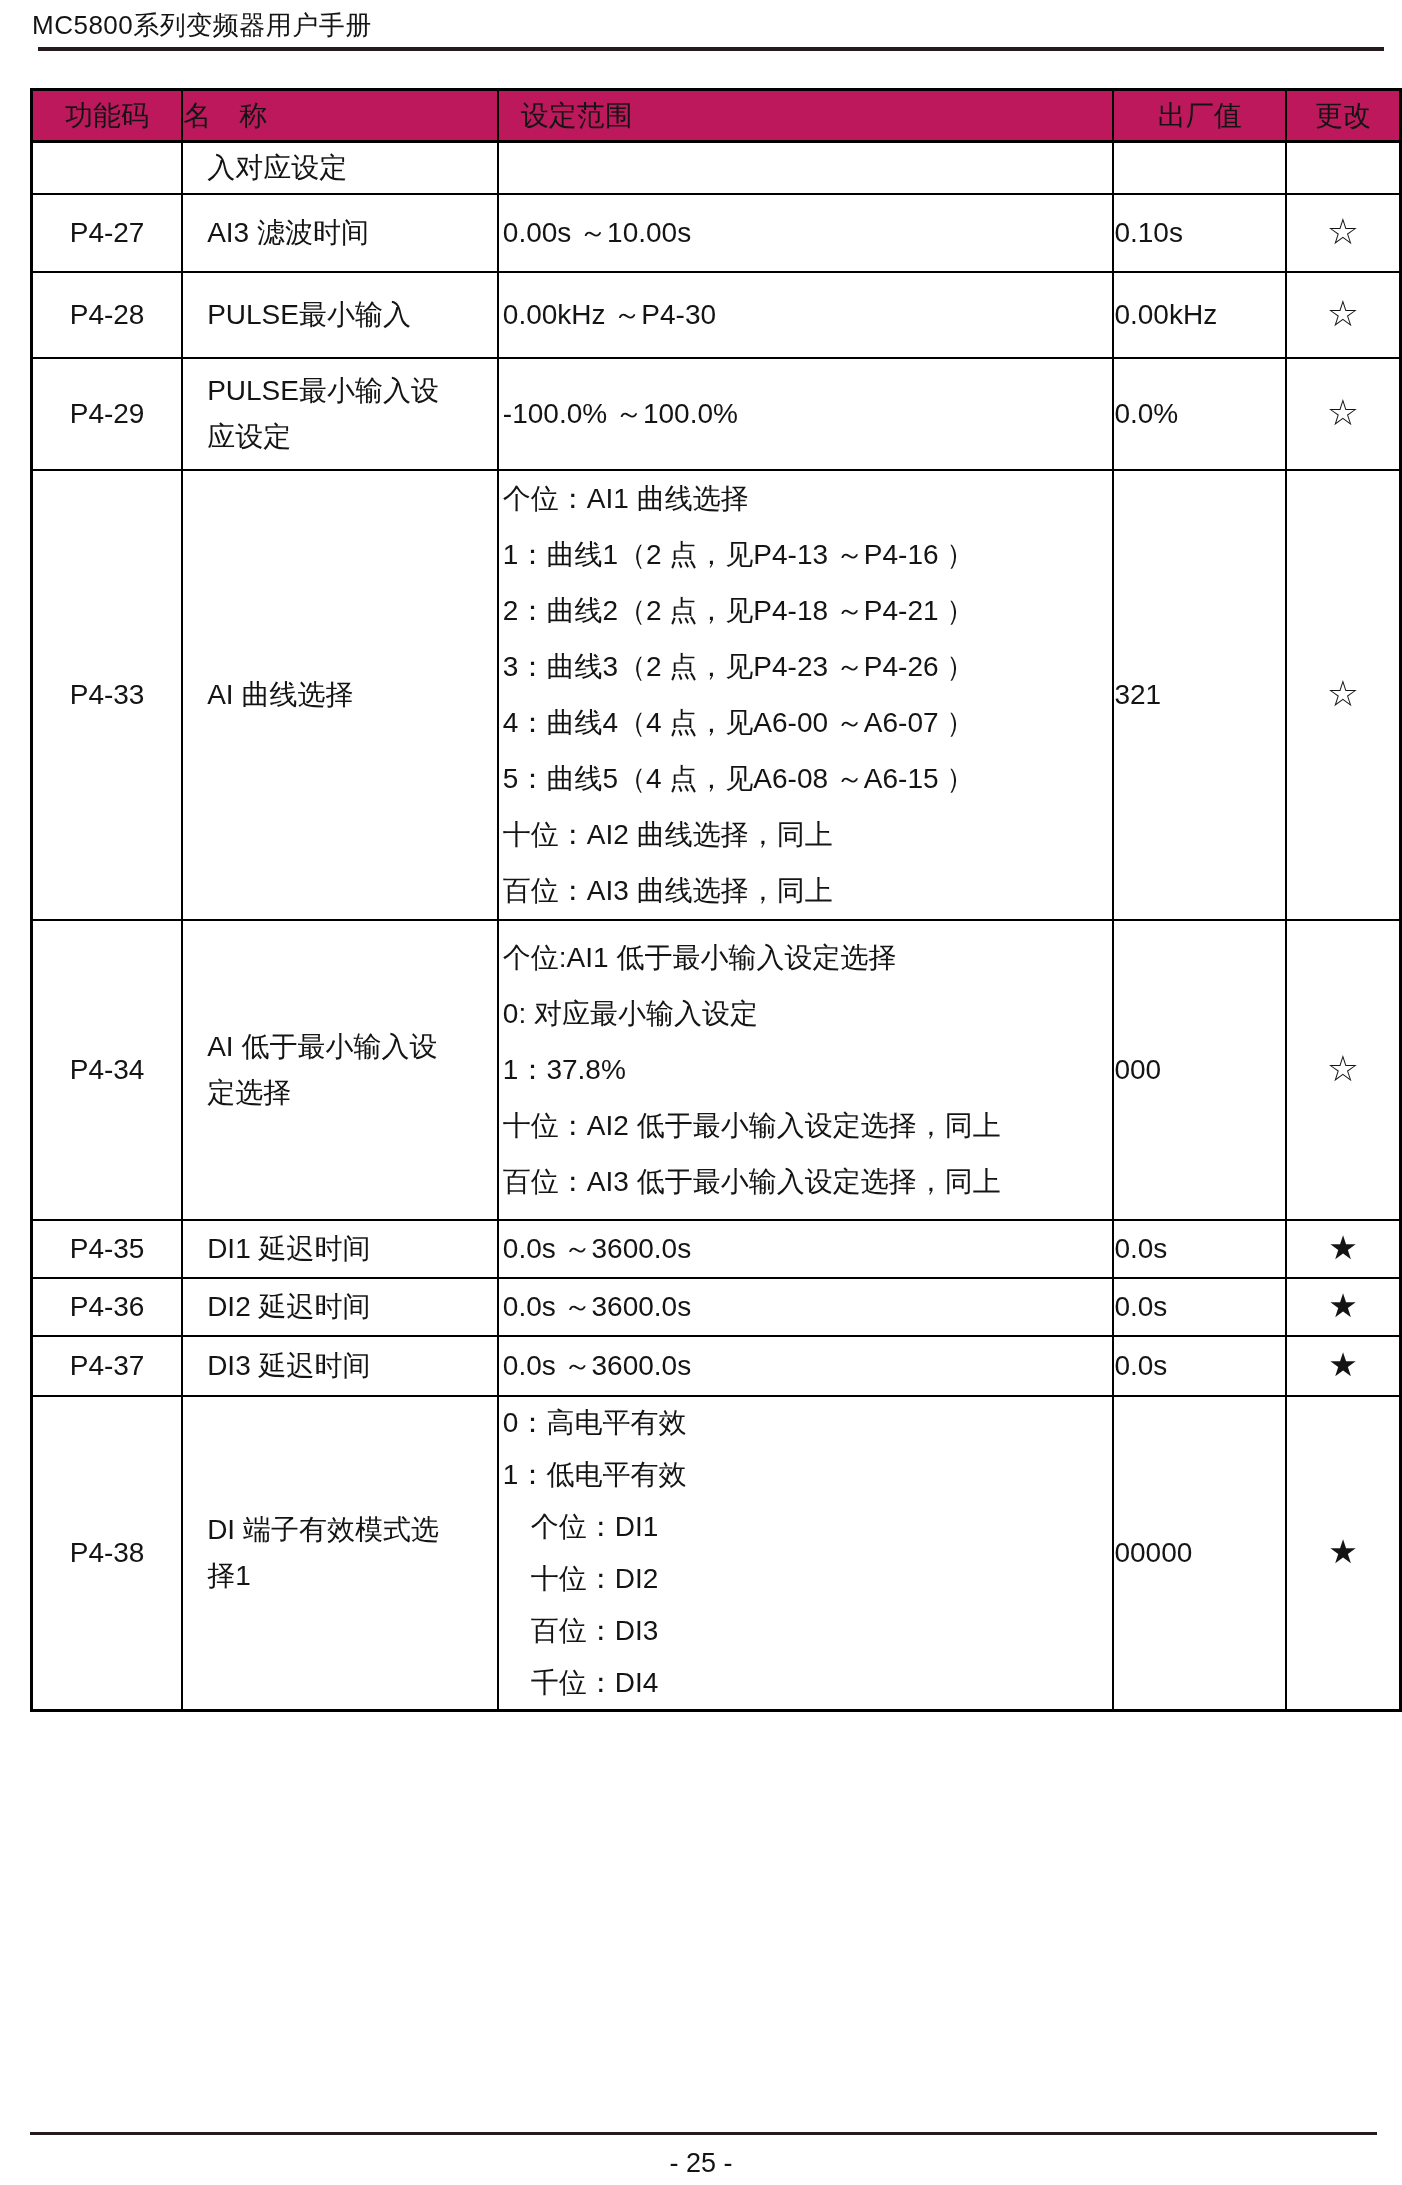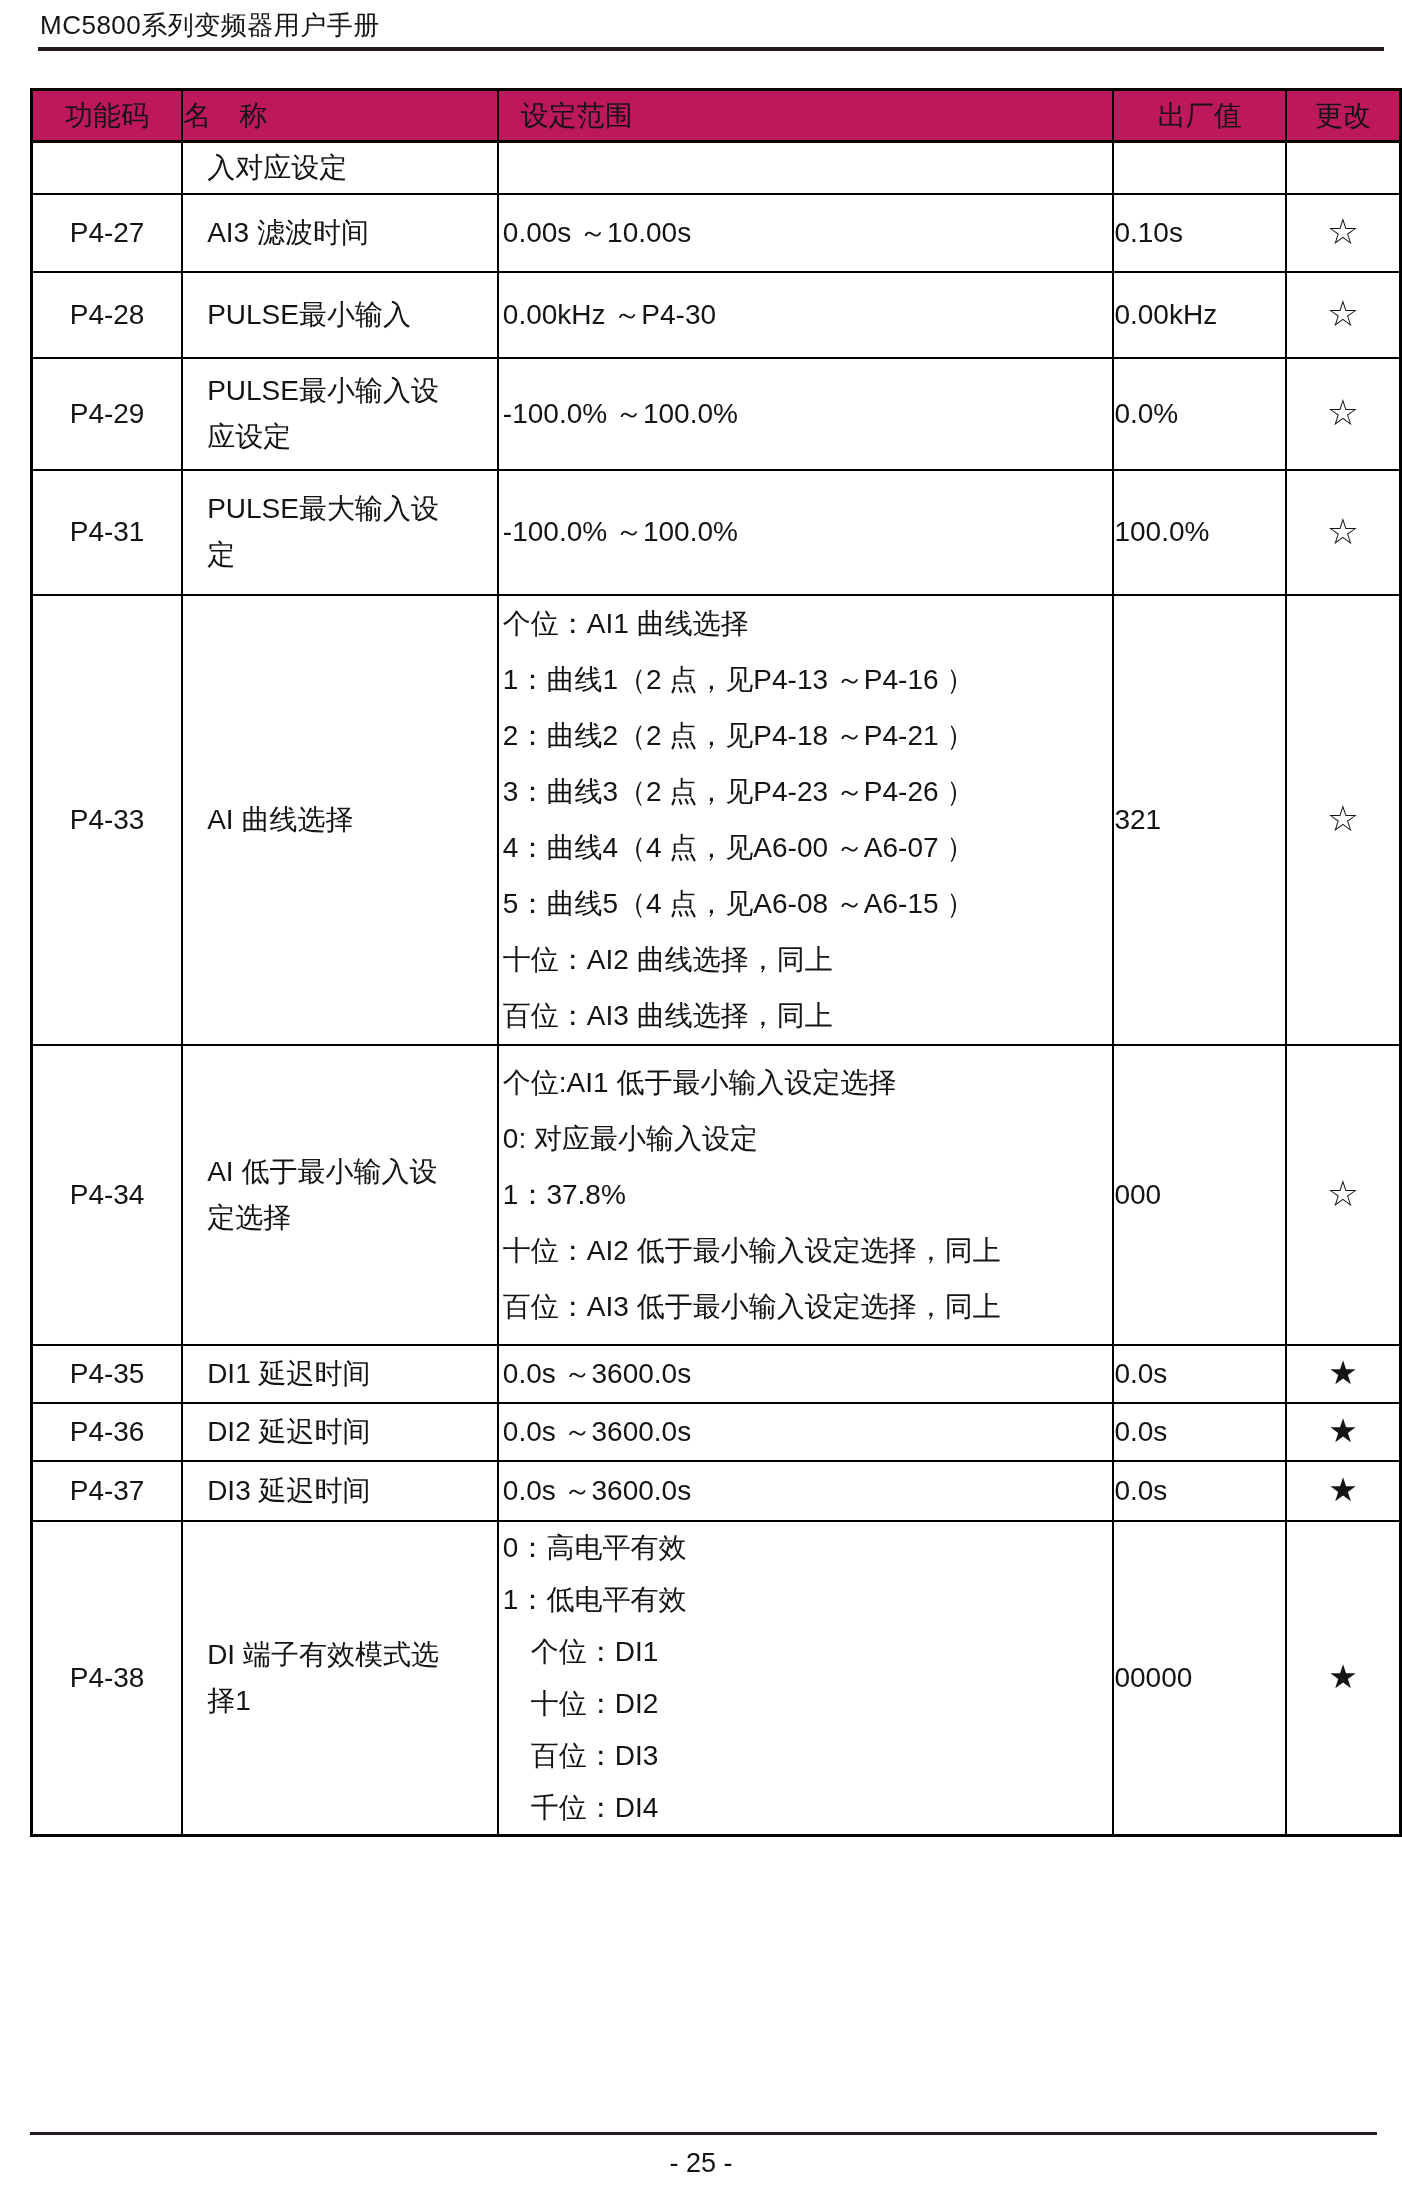--- a/index.html
+++ b/index.html
@@ -10,21 +10,21 @@
   .page {
     position: relative;
     width: 1402px;
     height: 2185px;
     background: #ffffff;
     font-family: "Liberation Sans", "DejaVu Sans", sans-serif;
     color: #111111;
   }
   .doc-title {
     position: absolute;
-    left: 40px;
+    left: 32px;
     top: 8px;
     font-size: 26px;
     letter-spacing: 0.5px;
     color: #141414;
     white-space: nowrap;
   }
   .title-rule {
     position: absolute;
     left: 38px;
     top: 47px;
@@ -140,32 +140,20 @@
           <td class="col-name">
             <div class="name-line">PULSE最小输入设</div>
             <div class="name-line">应设定</div>
           </td>
           <td class="col-range">
             <div class="range-line" style="line-height: 40px;">-100.0% ～100.0%</div>
           </td>
           <td class="col-value">0.0%</td>
           <td class="col-change"><span class="star-hollow">☆</span></td>
         </tr>
-        <tr style="height: 125px;">
-          <td class="col-code">P4-31</td>
-          <td class="col-name">
-            <div class="name-line">PULSE最大输入设</div>
-            <div class="name-line">定</div>
-          </td>
-          <td class="col-range">
-            <div class="range-line" style="line-height: 40px;">-100.0% ～100.0%</div>
-          </td>
-          <td class="col-value">100.0%</td>
-          <td class="col-change"><span class="star-hollow">☆</span></td>
-        </tr>
         <tr style="height: 448px;">
           <td class="col-code">P4-33</td>
           <td class="col-name">
             <div class="name-line">AI 曲线选择</div>
           </td>
           <td class="col-range">
             <div class="range-line" style="line-height: 56px;">个位：AI1 曲线选择</div>
             <div class="range-line" style="line-height: 56px;">1：曲线1（2 点，见P4-13 ～P4-16 ）</div>
             <div class="range-line" style="line-height: 56px;">2：曲线2（2 点，见P4-18 ～P4-21 ）</div>
             <div class="range-line" style="line-height: 56px;">3：曲线3（2 点，见P4-23 ～P4-26 ）</div>

